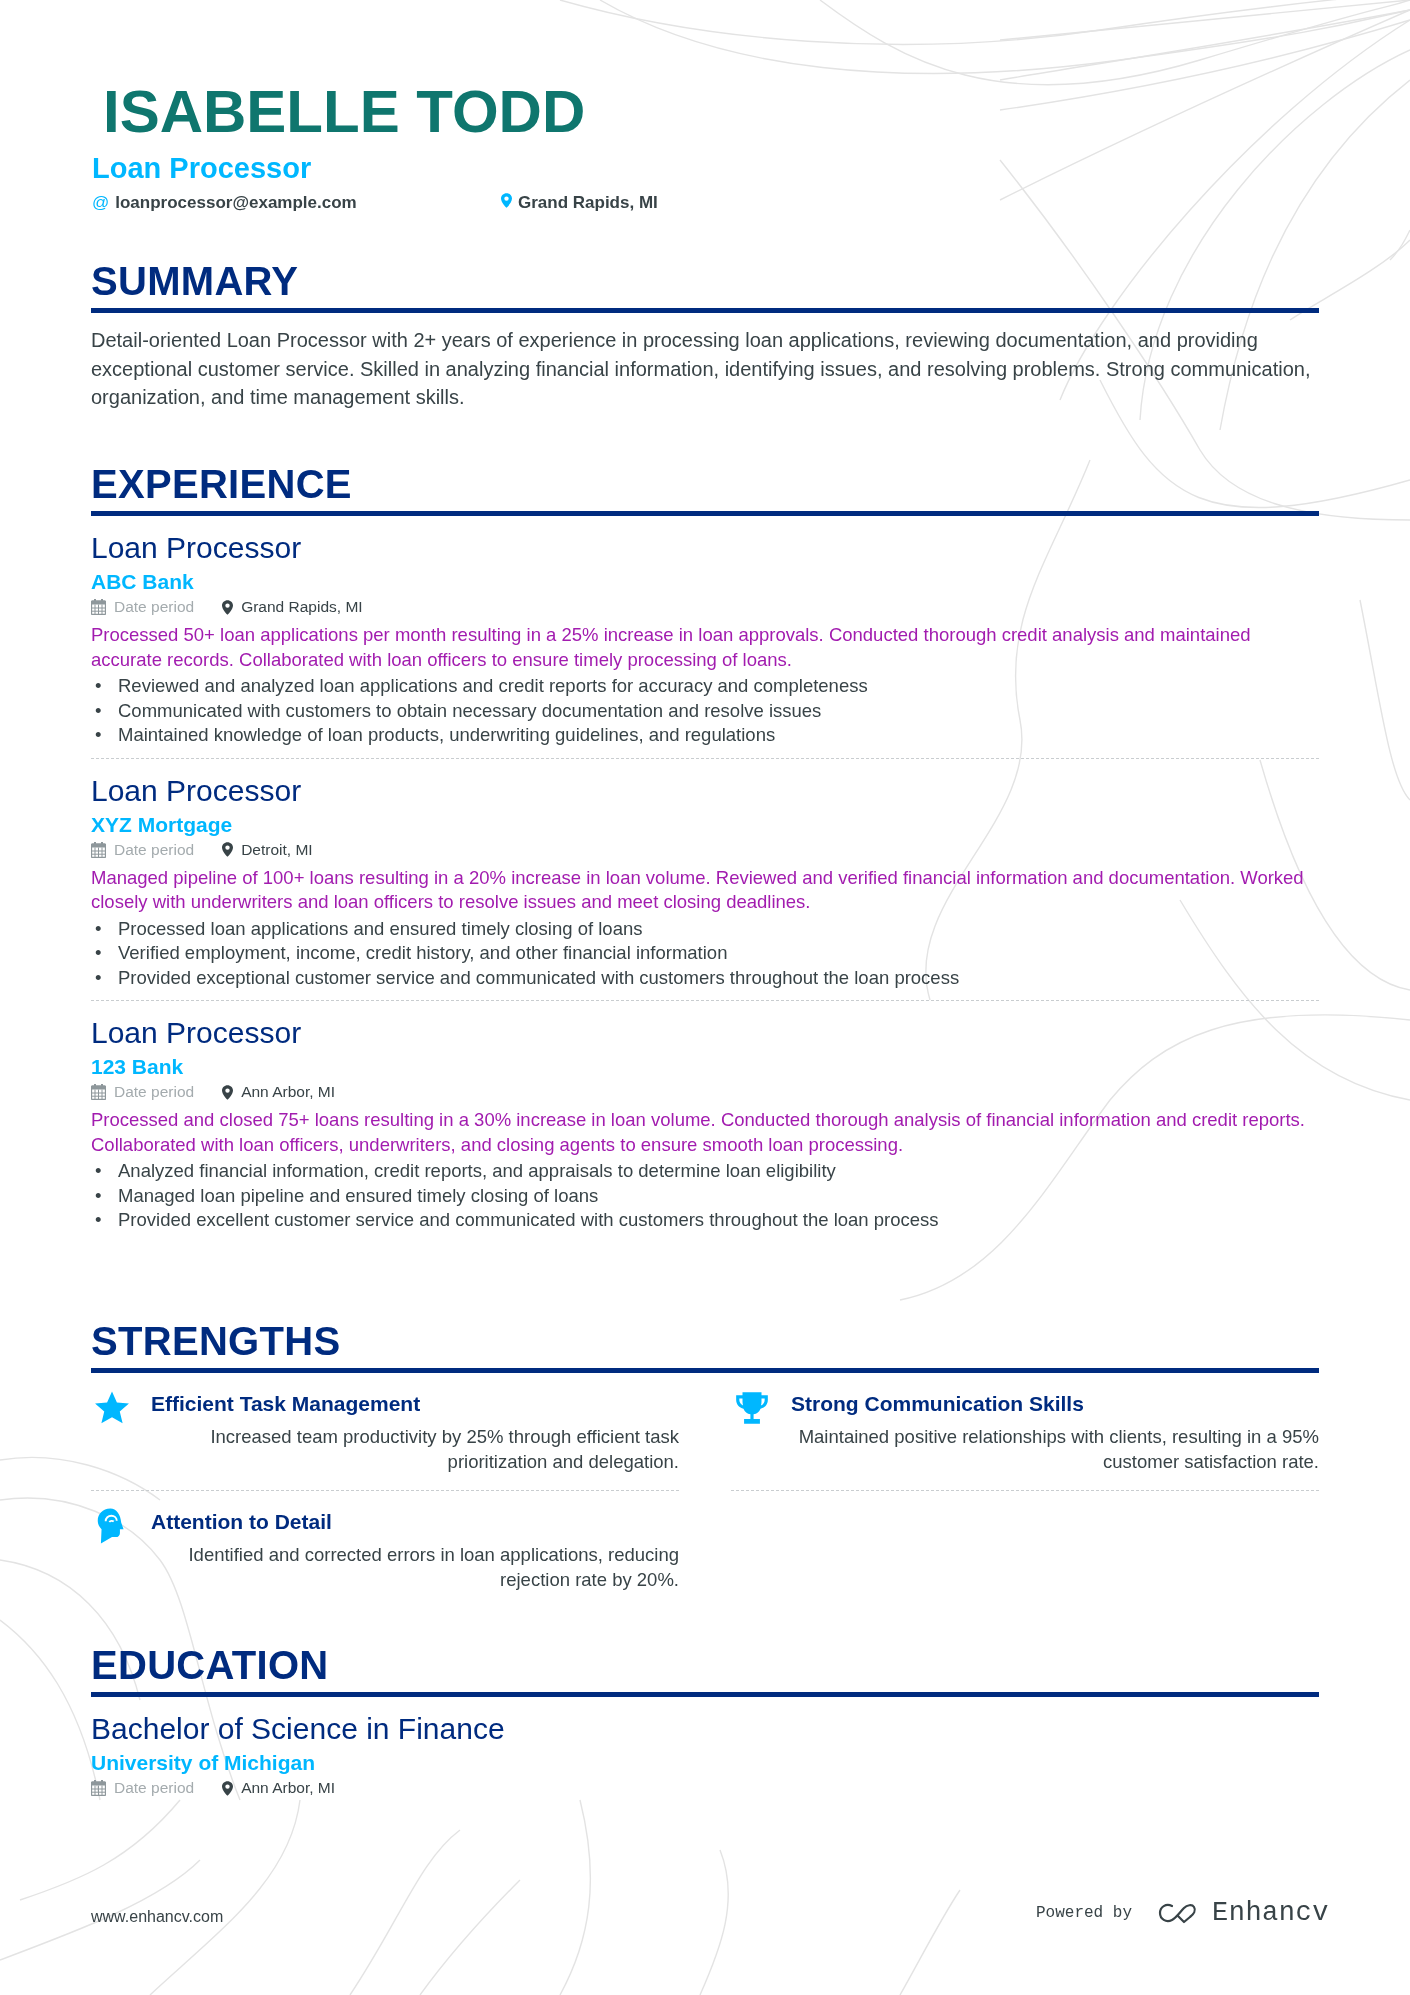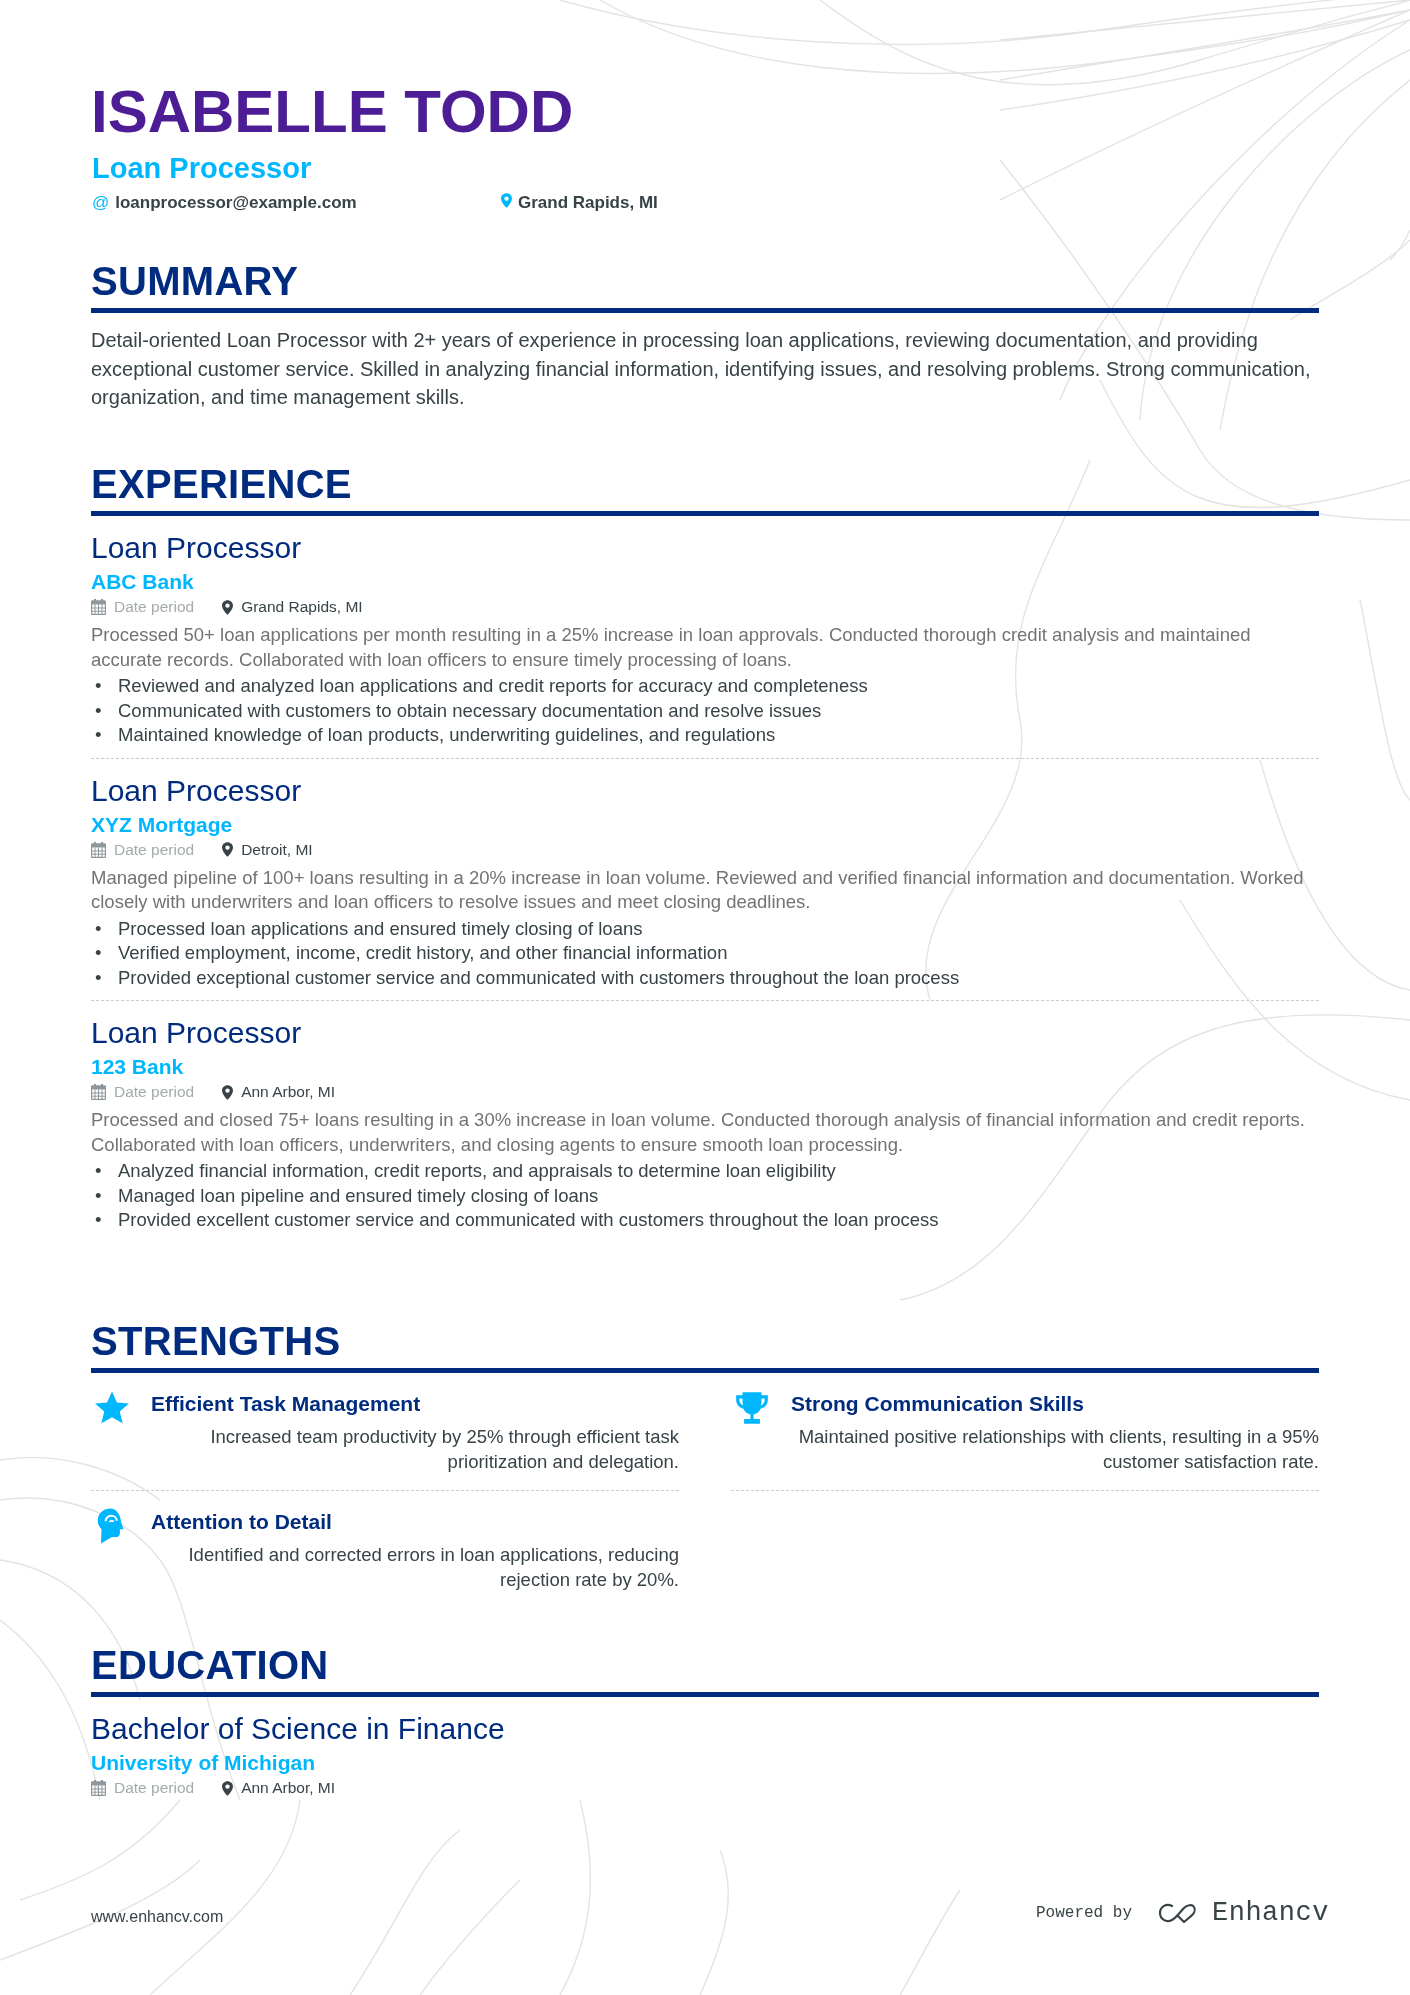--- a/index.html
+++ b/index.html
@@ -1,40 +1,40 @@
 <!DOCTYPE html>
 <html><head>
 <meta charset="utf-8">
 <style>
   * { box-sizing: border-box; margin: 0; padding: 0; }
   html, body { width: 1410px; height: 1995px; background: #ffffff; }
   body { position: relative; overflow: hidden; font-family: "Liberation Sans", "DejaVu Sans", sans-serif; color: #384347; }
   .bg { position: absolute; left: 0; top: 0; width: 1410px; height: 1995px; pointer-events: none; }
   .page { position: absolute; left: 91px; top: 0; width: 1228px; }
 
-  .name { position: absolute; top: 78px; left: 0; font-size: 60px; font-weight: 700; color: #4c1d95; letter-spacing: 0px; line-height: 68px; }
+  .name { position: absolute; top: 78px; left: 12px; font-size: 60px; font-weight: 700; color: #0f766e; letter-spacing: 0px; line-height: 68px; }
   .title { position: absolute; top: 150px; left: 1px; font-size: 29px; font-weight: 700; color: #00b7ff; line-height: 36px; }
   .contacts { position: absolute; top: 192px; left: 1px; display: flex; font-size: 17px; font-weight: 700; color: #384347; line-height: 22px; }
   .contact { display: flex; align-items: center; }
   .contact .ico { color: #00b7ff; margin-right: 6px; font-weight: 400; font-size: 17px; }
   .contact.loc { position: absolute; left: 409px; width: 300px; }
 
   .section { position: absolute; left: 0; width: 1228px; }
   .sec-head { font-size: 40px; font-weight: 700; color: #002b7f; line-height: 46px; padding-bottom: 4px; border-bottom: 5px solid #002b7f; letter-spacing: 0.3px; }
 
   .summary-text { margin-top: 13px; font-size: 20px; line-height: 28.5px; color: #384347; width: 1228px; }
 
   .job { position: relative; }
   .job-title { font-size: 30px; color: #002b7f; line-height: 36px; }
   .job-company { font-size: 21px; font-weight: 700; color: #00b7ff; line-height: 28px; margin-top: 2px; }
   .meta { display: flex; align-items: center; font-size: 15.5px; line-height: 22px; }
   .meta .date { color: #a4abae; display: flex; align-items: center; }
   .meta .loc { color: #384347; display: flex; align-items: center; margin-left: 28px; }
   .meta svg { margin-right: 8px; }
-  .job-desc { font-size: 18.5px; line-height: 24.5px; color: #737373; margin-top: 5px; }
+  .job-desc { font-size: 18.5px; line-height: 24.5px; color: #a21caf; margin-top: 5px; }
   .bullets { list-style: none; margin-top: 2px; }
   .bullets li { position: relative; padding-left: 27px; font-size: 18.5px; line-height: 24.5px; color: #384347; }
   .bullets li::before { content: "•"; position: absolute; left: 4px; top: 0; color: #384347; }
   .divider { border-bottom: 1px dashed #c9cdd0; margin-top: 10px; margin-bottom: 14px; }
 
   .strengths { display: grid; grid-template-columns: 588px 588px; column-gap: 52px; margin-top: 16px; }
   .strength { position: relative; padding-left: 60px; padding-bottom: 16px; margin-bottom: 16px; }
   .strength.sep { border-bottom: 1px dashed #c9cdd0; }
   .strength .s-icon { position: absolute; left: 2px; top: 0; width: 38px; height: 38px; }
   .strength .s-title { font-size: 21px; font-weight: 700; color: #002b7f; line-height: 30px; }

